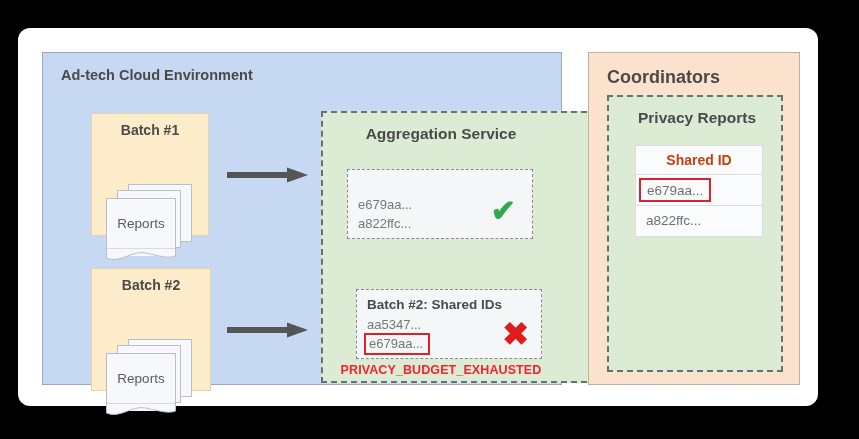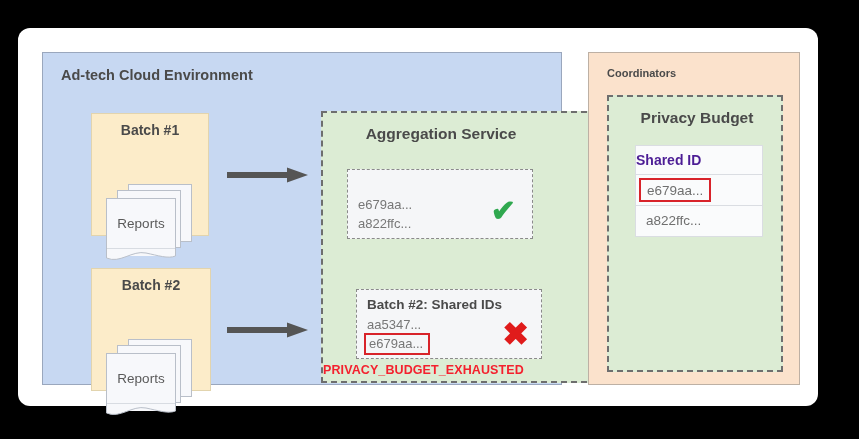--- a/index.html
+++ b/index.html
@@ -59,21 +59,21 @@
     left: 570px;
     top: 24px;
     width: 212px;
     height: 333px;
     background: #fbe2cc;
     border: 1px solid #bdb0a4;
   }
   #coordinators-title {
     left: 18px;
     top: 14px;
-    font-size: 11px;
+    font-size: 18px;
   }
 
   
   .batch-card {
     position: absolute;
     background: #fcecc9;
     border: 1px solid #e2d4ae;
     box-sizing: border-box;
   }
   #batch1-card { left: 48px; top: 60px;  width: 118px; height: 123px; }
@@ -198,20 +198,21 @@
     line-height: 1;
   }
   .check-mark { right: 16px; top: 26px; color: #2fa84f; }
   .cross-mark { right: 12px; top: 28px; color: #e01b1b; font-size: 32px; }
 
   #error-text {
     position: absolute;
     left: 0;
     top: 250px;
     width: 236px;
+    text-align: center;
     font-size: 12.5px;
     font-weight: bold;
     color: #f4212e;
     letter-spacing: 0.1px;
   }
 
   
   #privacy-panel {
     left: 18px;
     top: 42px;
@@ -233,24 +234,24 @@
     position: absolute;
     left: 26px;
     top: 48px;
     width: 126px;
     background: #ffffff;
     border: 1px solid #dadde2;
   }
   .tbl-header {
     height: 28px;
     line-height: 28px;
-    text-align: left;
+    text-align: center;
     font-size: 14px;
     font-weight: bold;
-    color: #4c1d95;
+    color: #c2410c;
     background: #fafbfc;
     border-bottom: 1px solid #dadde2;
   }
   .tbl-row {
     position: relative;
     height: 30px;
     line-height: 30px;
     padding-left: 10px;
     font-size: 13.5px;
     color: #6f6f6f;
@@ -327,21 +328,21 @@
       </div>
 
       <div id="error-text">PRIVACY_BUDGET_EXHAUSTED</div>
     </div>
   </div>
 
   <div class="panel" id="coordinators-panel">
     <div class="panel-title" id="coordinators-title">Coordinators</div>
 
     <div class="panel" id="privacy-panel">
-      <div class="panel-title" id="privacy-title">Privacy Budget</div>
+      <div class="panel-title" id="privacy-title">Privacy Reports</div>
 
       <div id="shared-id-table">
         <div class="tbl-header">Shared ID</div>
         <div class="tbl-row flagged">
           <span class="cell-inner">e679aa...</span>
         </div>
         <div class="tbl-row">
           <span>a822ffc...</span>
         </div>
       </div>

